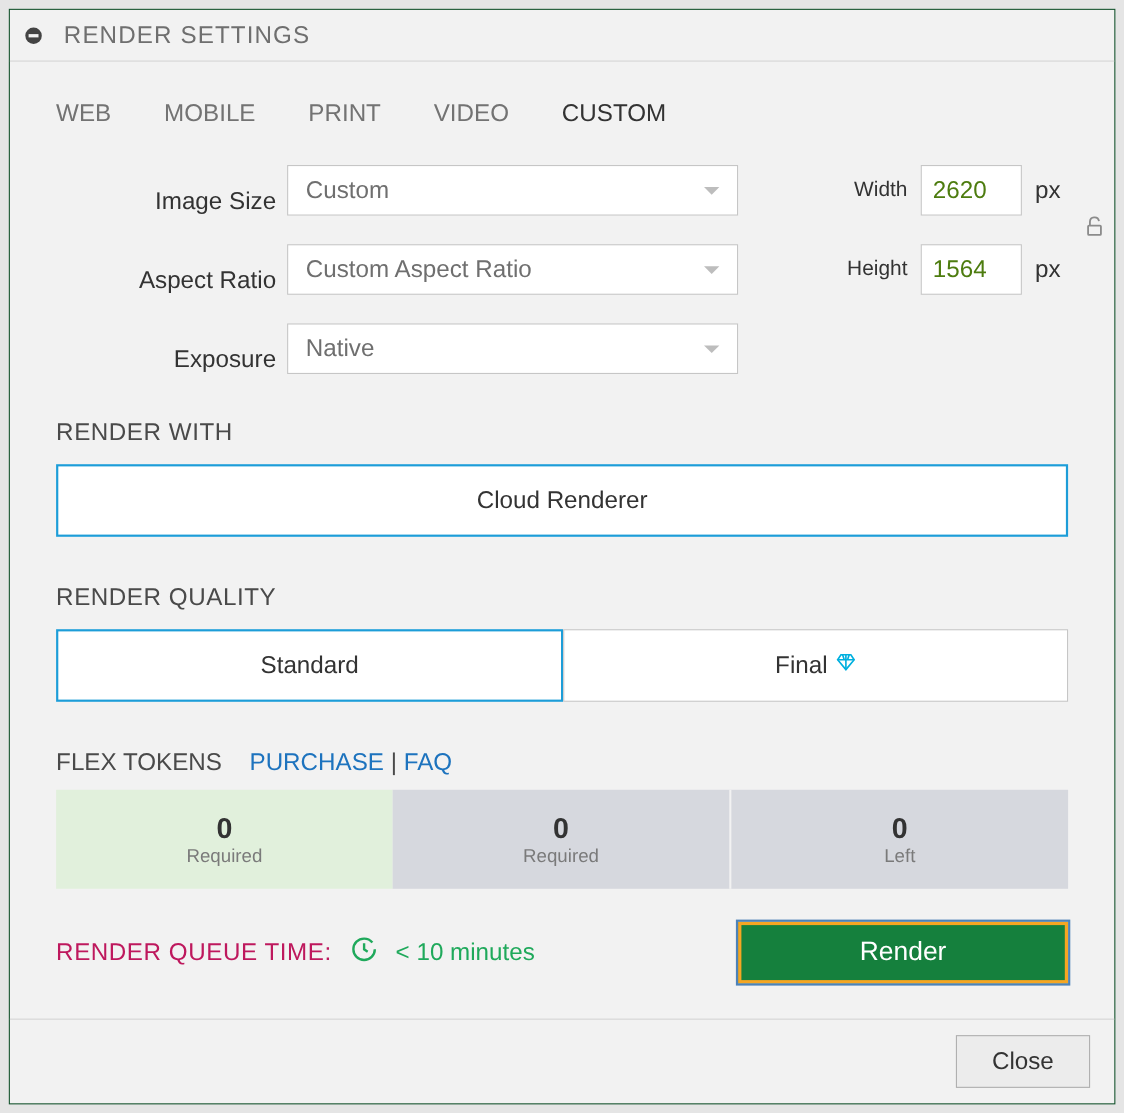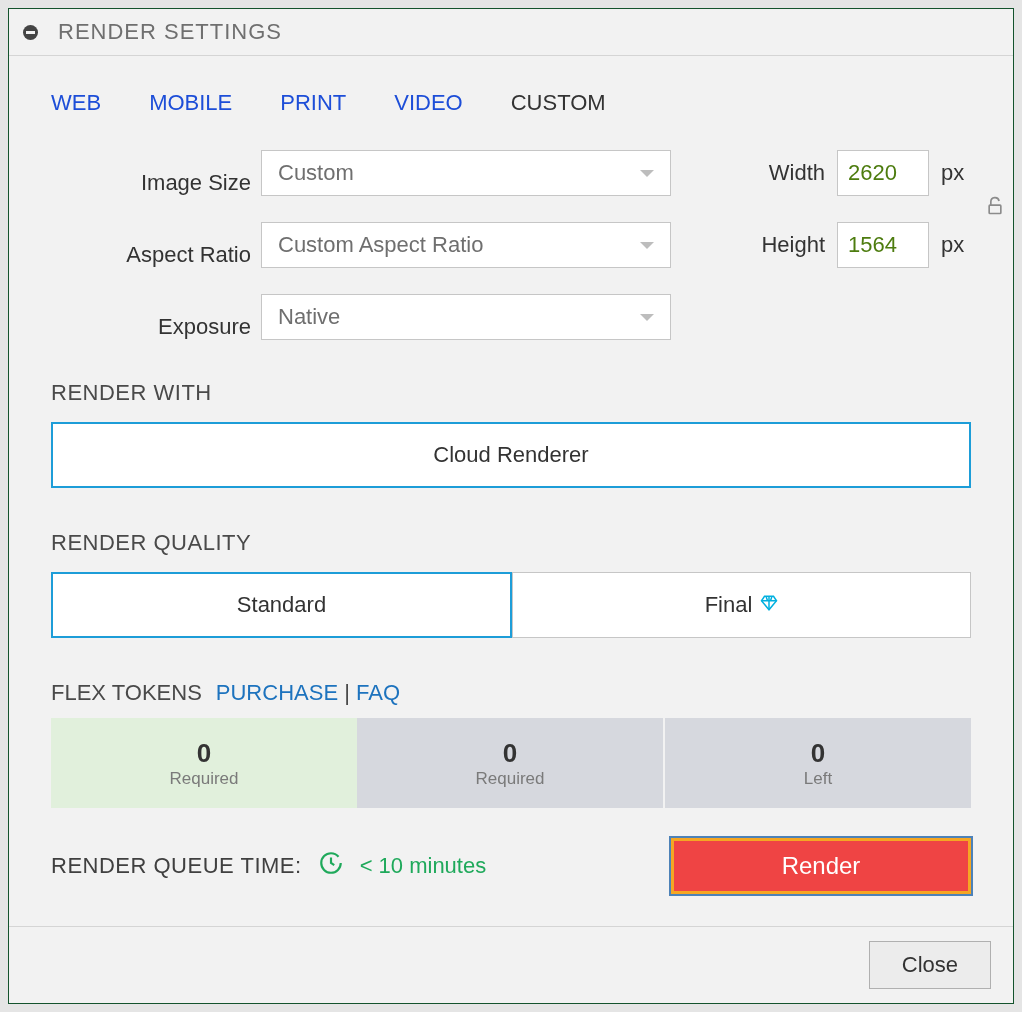--- a/index.html
+++ b/index.html
@@ -50,21 +50,21 @@
       overflow: auto;
     }
     .tabs {
       display: flex;
       gap: 48px;
       margin-bottom: 34px;
       font-size: 22px;
       font-weight: 400;
     }
     .tab {
-      color: #1d4ed8;
+      color: #737373;
       cursor: pointer;
     }
     .tab.active { color: #333; }
     .form-area {
       display: flex;
       gap: 30px;
       margin-bottom: 40px;
       align-items: flex-start;
     }
     .form-left { flex: 0 0 auto; }
@@ -107,21 +107,21 @@
       position: relative;
     }
     .dim-row {
       display: flex;
       align-items: center;
       gap: 12px;
     }
     .dim-row label {
       width: 80px;
       text-align: right;
-      font-size: 22px;
+      font-size: 19px;
       color: #333;
     }
     .dim-input {
       width: 92px;
       height: 46px;
       border: 1px solid #c6c6c6;
       background: #fff;
       font-size: 22px;
       color: #4d7c0f;
       padding: 0 10px;
@@ -165,21 +165,21 @@
     .toggle.selected { border: 2px solid #1d9dd8; }
     .toggle + .toggle { border-left: none; }
     .toggle.selected + .toggle { border-left: 1px solid #c6c6c6; }
     .diamond {
       color: #00b0df;
       font-size: 20px;
     }
     .flex-tokens-row {
       display: flex;
       align-items: center;
-      gap: 14px;
+      gap: 25px;
       font-size: 22px;
       color: #4a4a4a;
       margin-bottom: 12px;
     }
     .flex-tokens-row .link {
       color: #1d73be;
       cursor: pointer;
     }
     .token-cards {
       display: flex;
@@ -205,36 +205,36 @@
       font-size: 17px;
       color: #7a7a7a;
     }
     .queue-row {
       display: flex;
       align-items: center;
       gap: 16px;
     }
     .queue-label {
       font-size: 22px;
-      color: #404040;
+      color: #be185d;
       letter-spacing: 0.5px;
     }
     .clock {
       color: #1fa95b;
       font-size: 26px;
     }
     .queue-time {
       color: #1fa95b;
       font-size: 22px;
     }
     .render-btn {
       margin-left: auto;
       width: 300px;
       height: 56px;
-      background: #ef4444;
+      background: #15803d;
       color: #fff;
       font-size: 24px;
       border: 3px solid #f5a623;
       outline: 2px solid #4d82b8;
       cursor: pointer;
       display: flex;
       align-items: center;
       justify-content: center;
     }
     .panel-footer {

